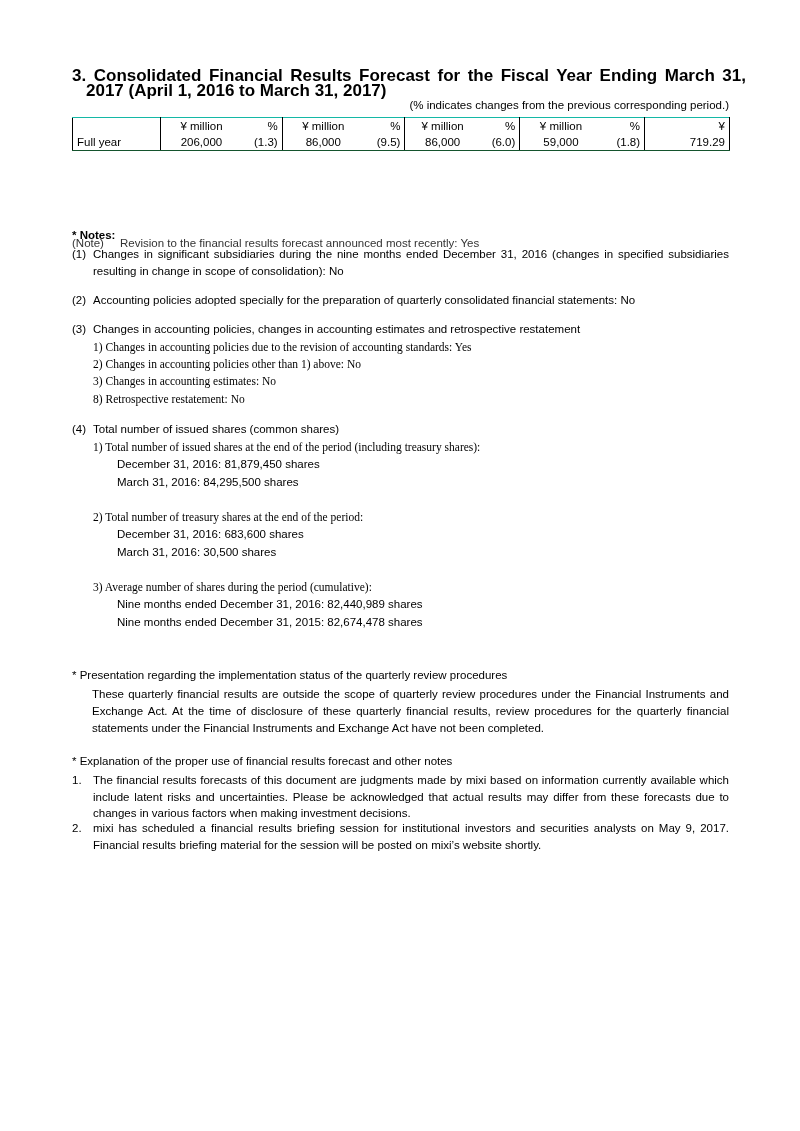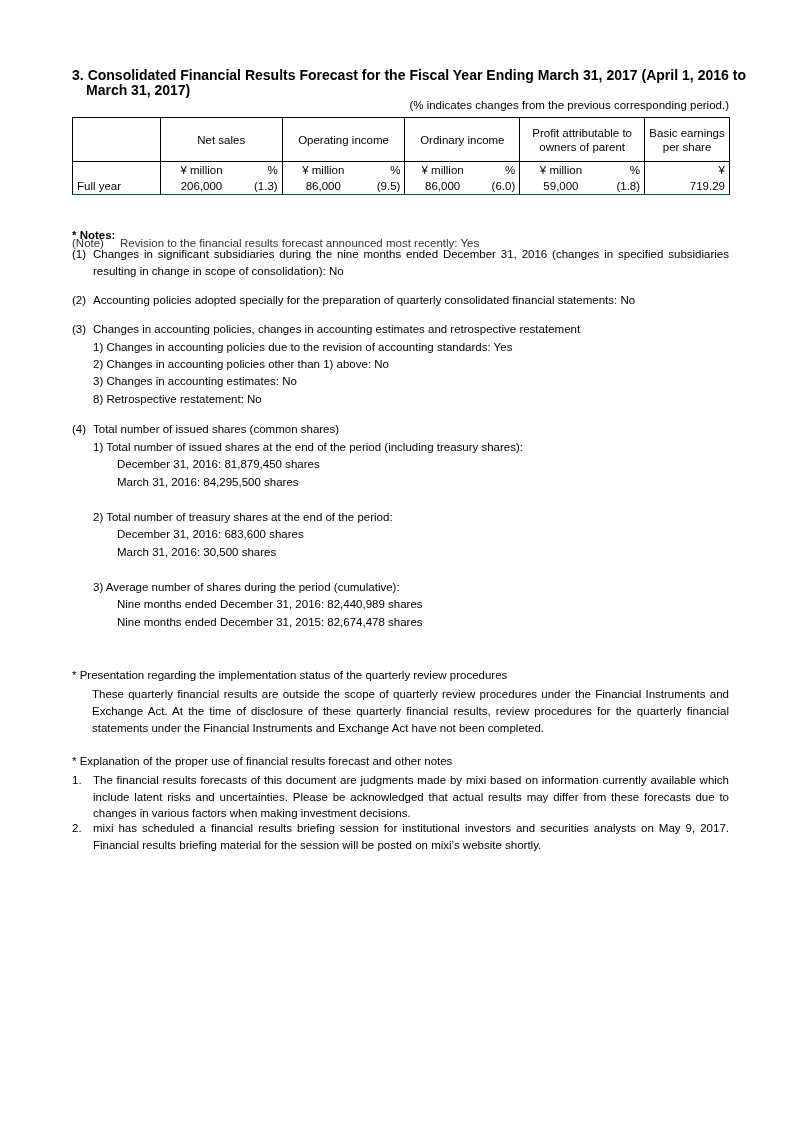--- a/index.html
+++ b/index.html
@@ -2,21 +2,21 @@
 <html><head>
 <meta charset="utf-8">
 <style>
   html, body { margin: 0; padding: 0; background: #ffffff; }
   body {
     width: 800px; height: 1131px; position: relative; overflow: hidden;
     font-family: "Liberation Sans", sans-serif; color: #000; font-size: 11.5px;
   }
   .abs { position: absolute; }
   .title {
-    left: 72px; top: 68px; width: 660px; font-weight: bold; font-size: 14px;
+    left: 72px; top: 68px; width: 660px; font-weight: bold; font-size: 17px;
     line-height: 15px; text-indent: 0; padding-left: 14px; text-indent: -14px; text-align: justify;
   }
   .caption { right: 71px; top: 99px; font-size: 11.5px; }
   table.fc {
     position: absolute; left: 72px; top: 117px; width: 658px;
     border-collapse: collapse; font-size: 11.5px;
   }
   table.fc td { border: 1px solid #000; padding: 0 4px; }
   table.fc .hdr td { height: 43px; text-align: center; line-height: 14px; }
   table.fc .units td, table.fc .vals td { border-top: none; border-bottom: none; height: 16px; line-height: 16px; }
@@ -24,21 +24,21 @@
   table.fc .vals td { border-bottom: 1px solid #14532d; }
   table.fc td.amt { border-right: none; text-align: center; }
   table.fc td.pct { border-left: none; text-align: right; }
   table.fc td.eps { text-align: right; }
   .note-line { left: 72px; top: 199px; color: #333; margin-top: 38px; }
   .note-line .lbl { display: inline-block; width: 48px; }
   .notes-head { left: 72px; top: 229px; font-weight: bold; }
   .para { left: 72px; width: 657px; line-height: 17px; text-align: justify; }
   .para .num { position: absolute; left: 0; }
   .para .txt { display: block; margin-left: 21px; }
-  .sub { left: 93px; line-height: 17.5px; }
+  .sub { left: 93px; line-height: 17.5px; font-family: Liberation Serif, serif; }
   .sub2 { left: 117px; line-height: 17.5px; }
   .block { left: 92px; width: 637px; line-height: 17px; text-align: justify; }
   .star { left: 72px; }
   .ol { left: 72px; width: 657px; line-height: 16.5px; text-align: justify; }
   .ol .num { position: absolute; left: 0; }
   .ol .txt { display: block; margin-left: 21px; }
 </style>
 </head>
 <body>
 
@@ -52,28 +52,20 @@
       <col style="width:40px">
     <col style="width:82px">
       <col style="width:41px">
       <col style="width:75px">
     <col style="width:40px">
       <col style="width:82px">
       <col style="width:43px">
     <col style="width:85px">
   </colgroup>
   <tbody>
-      <tr class="hdr">
-    <td></td>
-    <td colspan="2">Net sales</td>
-    <td colspan="2">Operating income</td>
-    <td colspan="2">Ordinary income</td>
-    <td colspan="2">Profit attributable to owners of parent</td>
-    <td>Basic earnings per share</td>
-  </tr>
   <tr class="units">
     <td></td>
     <td class="amt">¥ million</td>
     <td class="pct">%</td>
     <td class="amt">¥ million</td>
     <td class="pct">%</td>
     <td class="amt">¥ million</td>
     <td class="pct">%</td>
     <td class="amt">¥ million</td>
     <td class="pct">%</td>

